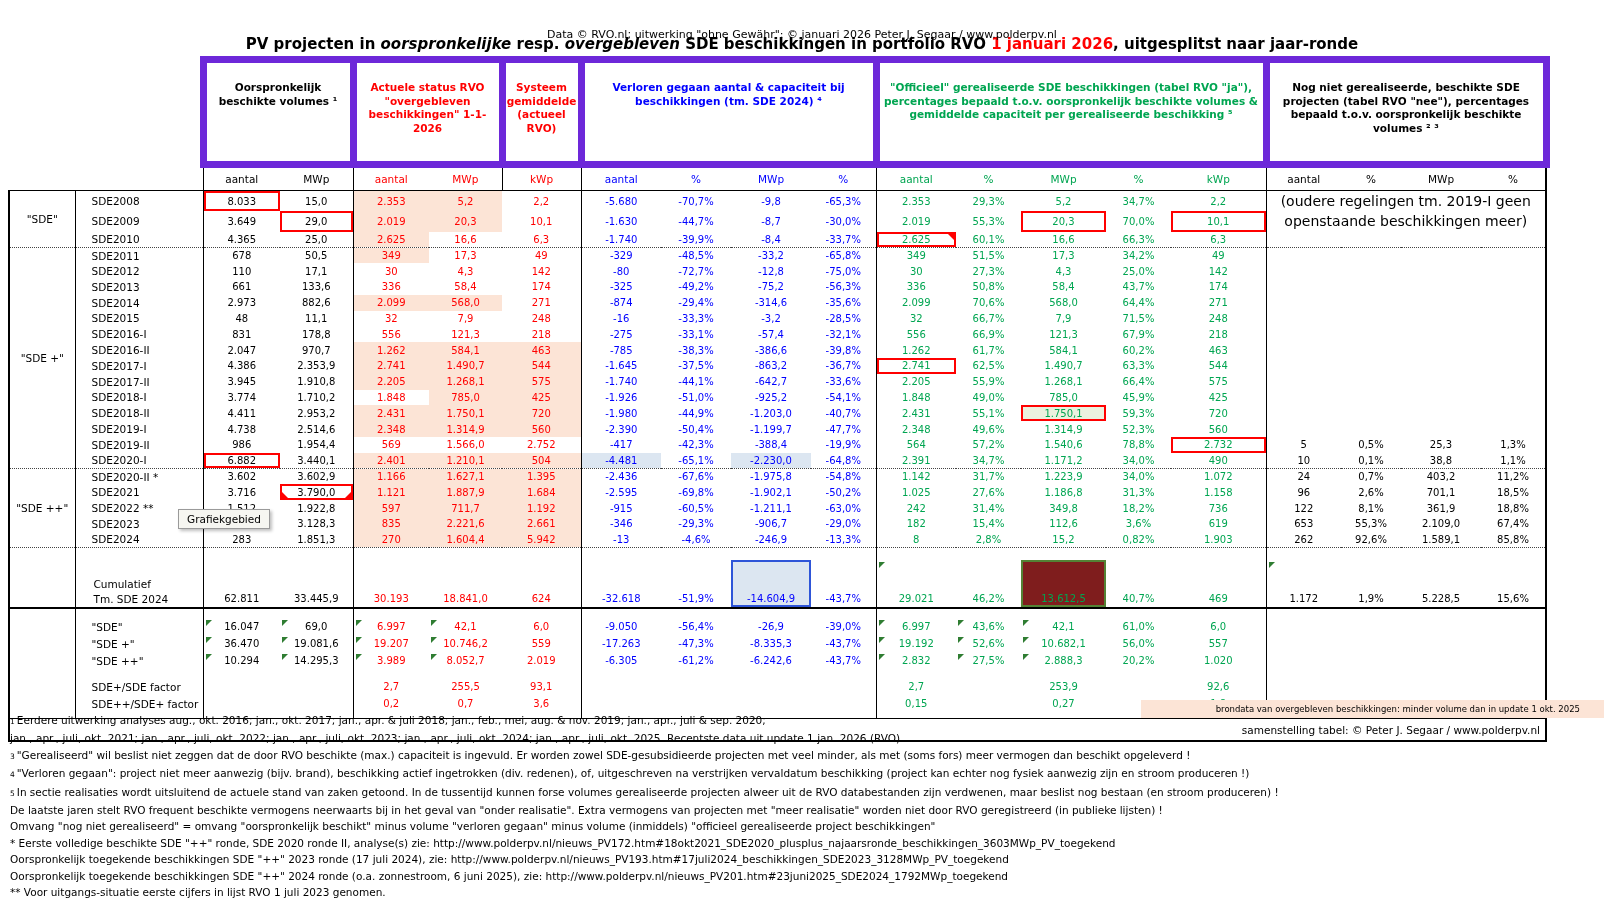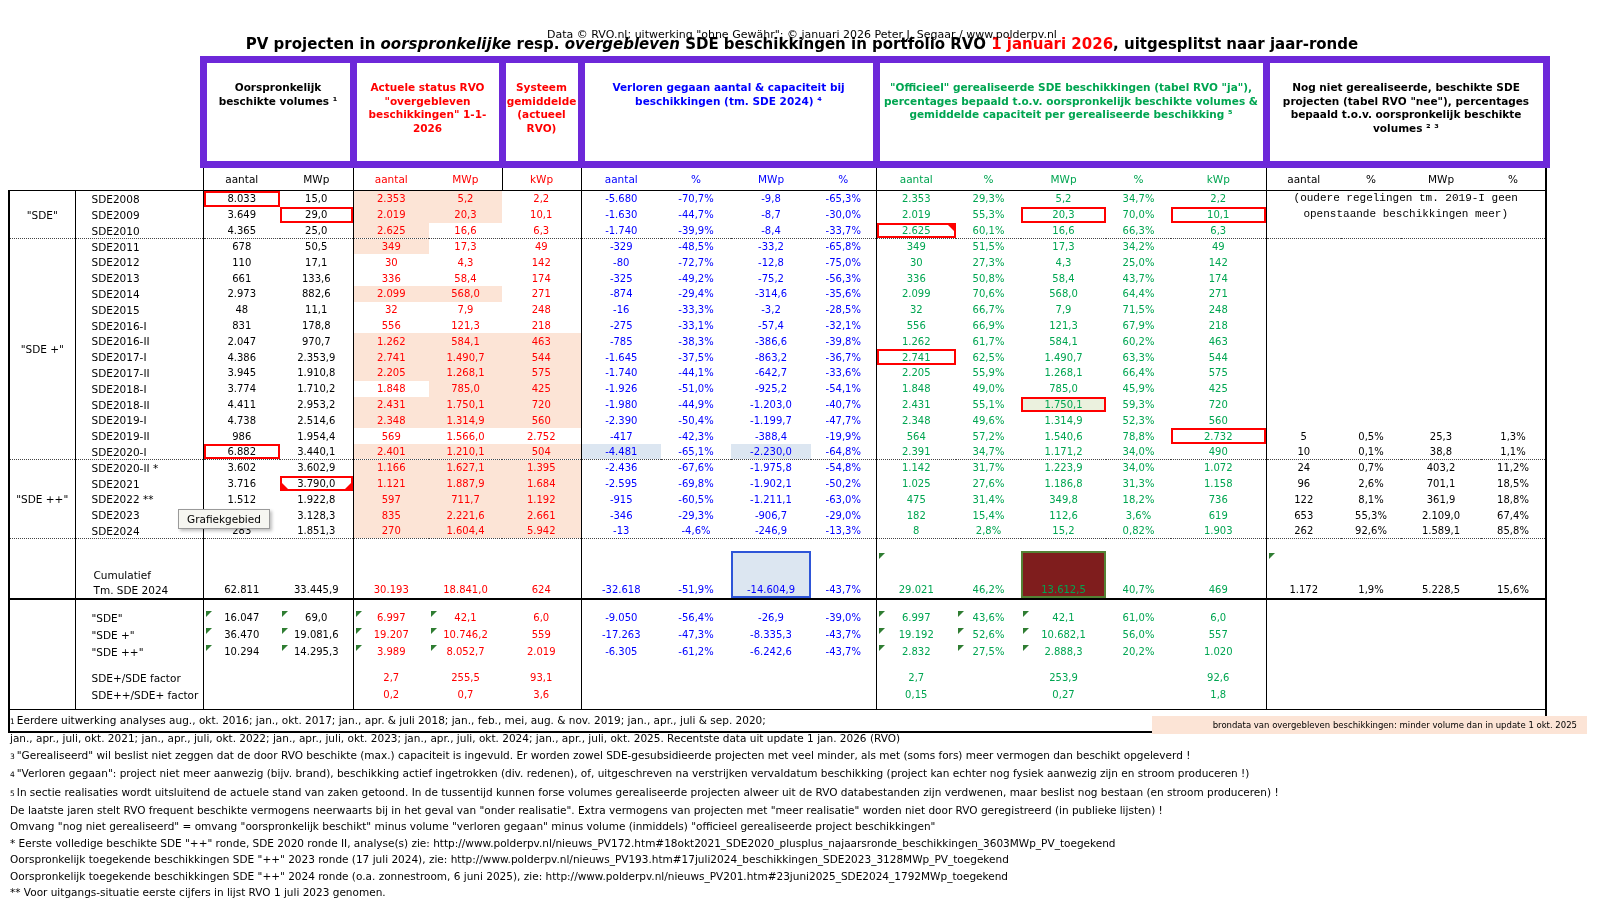--- a/index.html
+++ b/index.html
@@ -20,21 +20,21 @@
   .g-black{color:#000}.g-red{color:#FF0000}.g-blue{color:#0000FF}.g-green{color:#00A551}
   .ck{color:#000}.cr{color:#FF0000}.cb{color:#0000FF}.cg{color:#00A551}
   .bl{border-left:1px solid #000}.bR{border-right:2px solid #000}
   tr.r-data{height:15.8px;}
   td.dc{text-align:center;font-size:10px;position:relative;}
   td.rlabel{font-size:10.5px;text-align:left;padding-left:16px;}
   td.glabel{border-left:2px solid #000;border-right:1px solid #000;border-bottom:1px dotted #444;
             text-align:center;font-size:10.5px;vertical-align:middle;}
   td.glabel2{border-left:2px solid #000;border-right:1px solid #000;}
   tr.dotted>td{border-bottom:1px dotted #444;}
-  td.open-note{font-size:11px;text-align:center;white-space:normal;line-height:1.45;vertical-align:middle;font-family:Liberation Mono, monospace;}
+  td.open-note{font-size:14px;text-align:center;white-space:normal;line-height:1.45;vertical-align:middle;}
   .shade{background:#FCE4D6;}
   .m-redbox{box-shadow:inset 0 0 0 2px #FF0000;}
   .m-gfill{background:#EBF1DE;}
   .m-bluefill{background:#DCE6F1;}
   .m-bluebox{background:#DCE6F1;box-shadow:inset 0 0 0 2px #2E55D8;}
   .m-greenbox{background:#7f1d1d;box-shadow:inset 0 0 0 2px #548235;}
   .m-tri::before{content:"";position:absolute;left:2px;top:2px;width:0;height:0;
       border-top:6px solid #2F7D32;border-right:6px solid transparent;}
   .m-tritr::after{content:"";position:absolute;right:2px;top:2px;width:0;height:0;
       border-top:6px solid #FF0000;border-left:6px solid transparent;}
@@ -48,22 +48,22 @@
   .cumlbl{font-size:10.5px;line-height:15px;padding-left:2px;}
   tr.r-sp td{height:9px;}
   tr.r-sum td{height:17px;}
   tr.r-fac td{height:17px;margin-top:32px;}
   tr.r-pad td{height:6px;border-bottom:1px solid #000;}
   tr.r-credit td{height:21px;border-bottom:2px solid #000;border-left:2px solid #000;
       border-right:2px solid #000;text-align:right;font-size:10.5px;padding-right:5px;
       vertical-align:middle;}
   .tooltip{position:absolute;left:178px;top:509px;background:#F6F6F1;border:1px solid #9a9a9a;
       box-shadow:2px 2px 3px rgba(0,0,0,.25);font-size:10.5px;padding:3px 8px;z-index:5;}
-  .sidenote{position:absolute;right:17px;top:700px;background:#FCE4D6;font-size:8.5px;
-      padding:4px 10px;width:415px;text-align:right;margin-top:16px;}
+  .sidenote{position:absolute;right:0;top:700px;background:#FCE4D6;font-size:8.5px;
+      padding:4px 24px;width:415px;text-align:right;}
   .footnotes{position:absolute;left:10px;top:712px;width:1200px;}
   .fn{font-size:10.5px;line-height:16.4px;white-space:nowrap;}
   .fnm{font-size:7.5px;vertical-align:baseline;margin-right:2px;}
 </style>
 </head>
 <body>
 
 <div class="page">
   <div class="title"><span>PV projecten in </span><span style="font-style: italic;">oorspronkelijke</span><span> resp. </span><span style="font-style: italic;">overgebleven</span><span> SDE beschikkingen in portfolio RVO </span><span style="color: rgb(255, 0, 0);">1 januari 2026</span><span>, uitgesplitst naar jaar-ronde</span></div>
   <div class="subtitle">Data © RVO.nl; uitwerking "ohne Gewähr": © januari 2026 Peter J. Segaar / www.polderpv.nl</div>
@@ -523,21 +523,21 @@
             <td class="rlabel">SDE2022 **</td>
             <td class="dc ck bl">1.512</td>
             <td class="dc ck">1.922,8</td>
             <td class="dc cr bl shade">597</td>
             <td class="dc cr shade">711,7</td>
             <td class="dc cr shade">1.192</td>
             <td class="dc cb bl">-915</td>
             <td class="dc cb">-60,5%</td>
             <td class="dc cb">-1.211,1</td>
             <td class="dc cb">-63,0%</td>
-            <td class="dc cg bl">475</td>
+            <td class="dc cg bl">242</td>
             <td class="dc cg">31,4%</td>
             <td class="dc cg">349,8</td>
             <td class="dc cg">18,2%</td>
             <td class="dc cg">736</td>
             <td class="dc ck bl">122</td>
             <td class="dc ck">8,1%</td>
             <td class="dc ck">361,9</td>
             <td class="dc ck bR">18,8%</td>
           </tr>
           <tr class="r-data">

